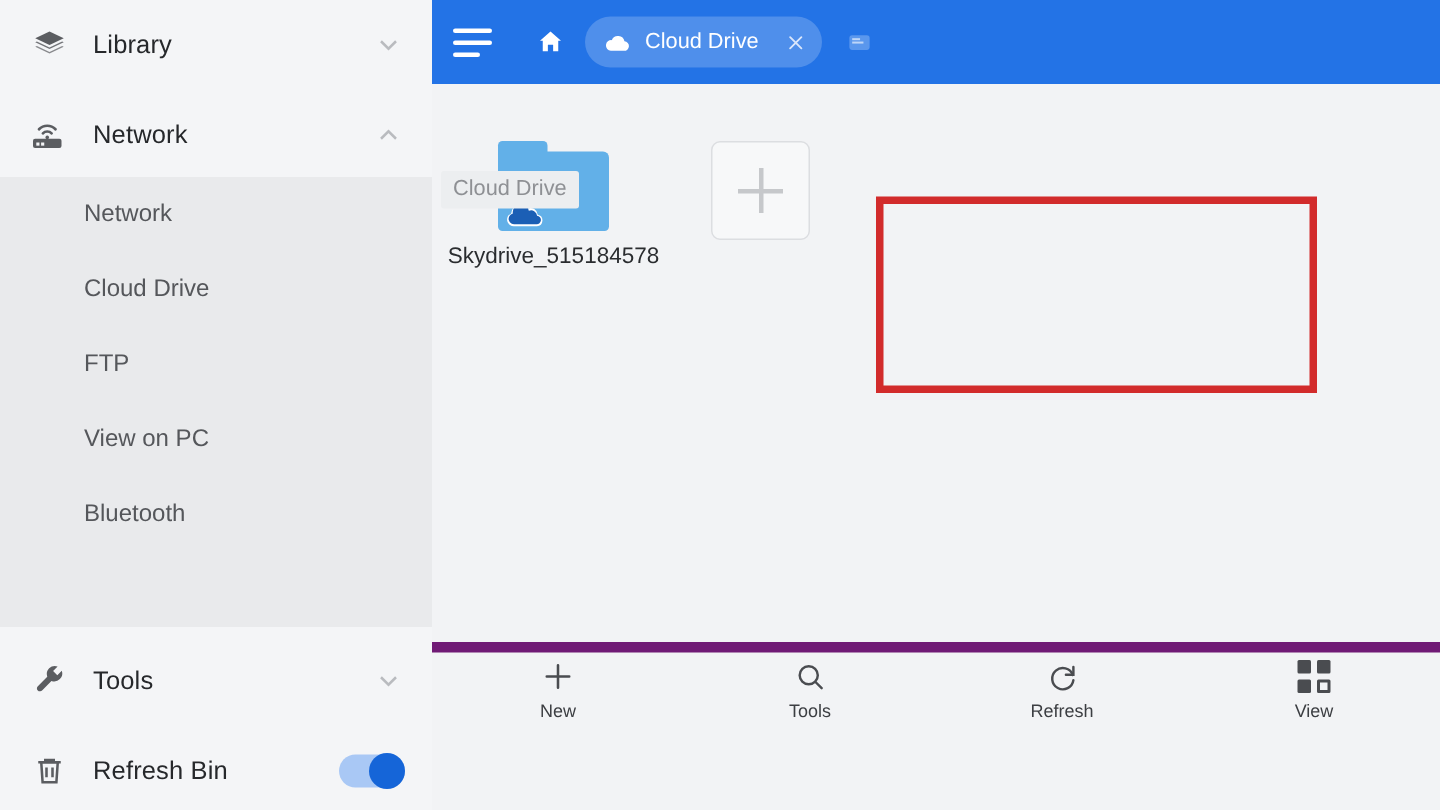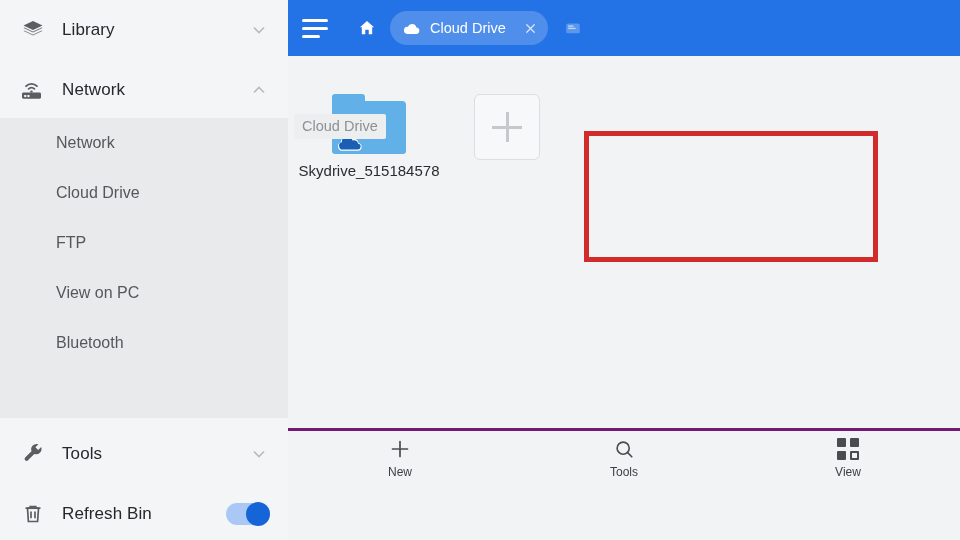--- a/index.html
+++ b/index.html
@@ -181,21 +181,21 @@
     z-index: 5;
     pointer-events: none;
   }
 
   
   #bottombar {
     position: absolute;
     left: 0; bottom: 0;
     width: 672px; height: 56px;
     background: #f2f3f5;
-    border-top: 3px solid #701a75;
+    border-top: 7px solid #701a75;
     display: flex;
     align-items: center;
   }
   .tbtn {
     flex: 1 1 0;
     height: 56px;
     display: flex; flex-direction: column;
     align-items: center; justify-content: center;
     gap: 3px;
     color: #4a4c50;
@@ -382,20 +382,29 @@
         <div class="tbtn">
           <span class="ticon">
             <svg width="23" height="23" viewBox="0 0 24 24" fill="none" stroke="#4a4c50" stroke-width="1.7" stroke-linecap="round">
               <circle cx="10.6" cy="10.6" r="6.3"></circle>
               <path d="M15.3 15.3l4.3 4.3"></path>
             </svg>
           </span>
           <span class="tlbl">Tools</span>
         </div>
 
+        <div class="tbtn">
+          <span class="ticon">
+            <svg width="23" height="23" viewBox="0 0 24 24" fill="none" stroke="#4a4c50" stroke-width="1.7" stroke-linecap="round">
+              <path d="M19 10.4A7.4 7.4 0 1 0 19.4 14"></path>
+              <path d="M19.4 4.8v5.4h-5.2"></path>
+            </svg>
+          </span>
+          <span class="tlbl">Refresh</span>
+        </div>
 
         <div class="tbtn">
           <span class="ticon">
             <span class="vgrid">
               <span></span>
                 <span></span>
                 <span></span>
                 <span class="hollow"></span>
             </span>
           </span>

